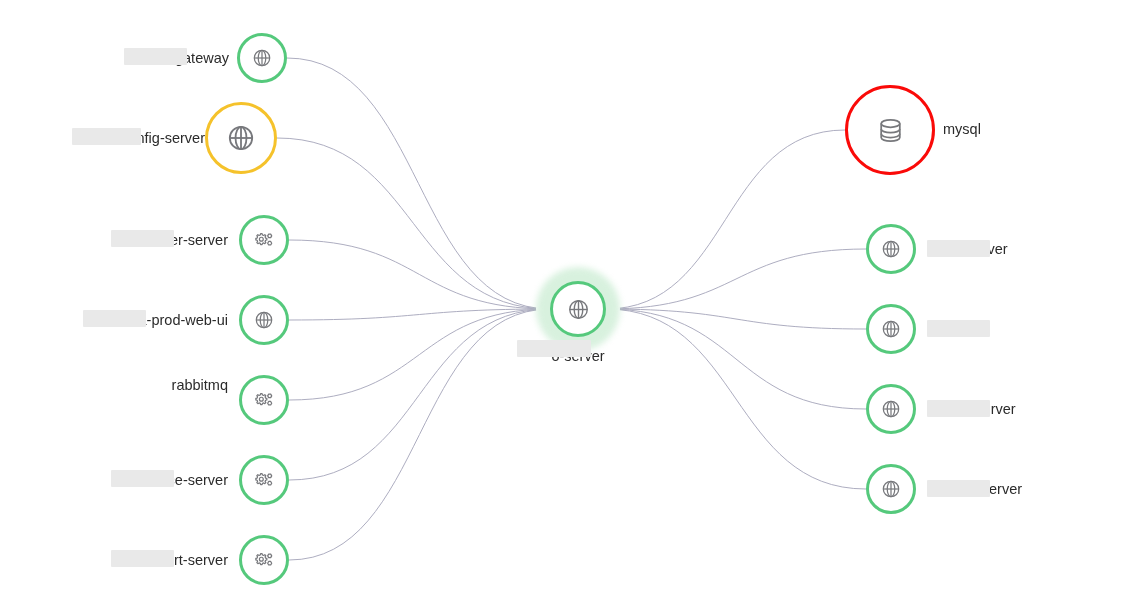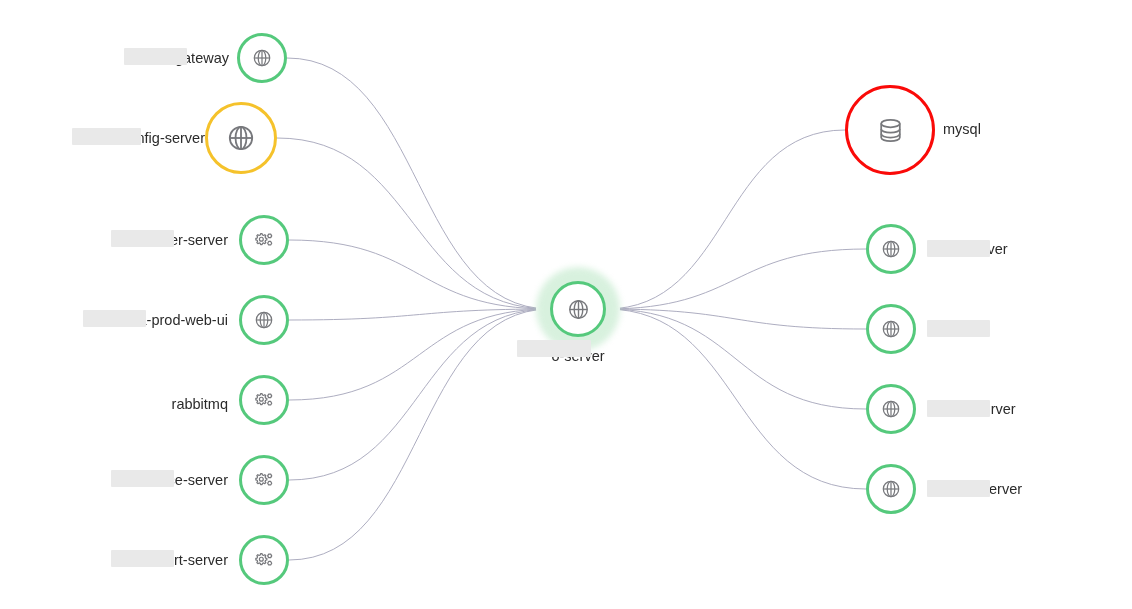--- a/index.html
+++ b/index.html
@@ -212,21 +212,21 @@
     </div>
   <div id="labels-layer">
       <div class="node-label label-left" style="left: 229px; top: 58px; color: rgb(43, 43, 43);">gateway</div>
       <div class="redaction" style="left: 124px; top: 48px; width: 63px; height: 17px; background: rgb(233, 233, 233);"></div>
       <div class="node-label label-left" style="left: 205px; top: 138px; color: rgb(43, 43, 43);">nfig-server</div>
       <div class="redaction" style="left: 72px; top: 128px; width: 69px; height: 17px; background: rgb(233, 233, 233);"></div>
       <div class="node-label label-left" style="left: 228px; top: 240px; color: rgb(43, 43, 43);">der-server</div>
       <div class="redaction" style="left: 111px; top: 230px; width: 63px; height: 17px; background: rgb(233, 233, 233);"></div>
       <div class="node-label label-left" style="left: 228px; top: 320px; color: rgb(43, 43, 43);">a-prod-web-ui</div>
       <div class="redaction" style="left: 83px; top: 310px; width: 63px; height: 17px; background: rgb(233, 233, 233);"></div>
-      <div class="node-label label-left" style="left: 228px; top: 404px; color: rgb(43, 43, 43);">rabbitmq</div>
+      <div class="node-label label-left" style="left: 228px; top: 385px; color: rgb(43, 43, 43);">rabbitmq</div>
       <div class="node-label label-left" style="left: 228px; top: 480px; color: rgb(43, 43, 43);">tice-server</div>
       <div class="redaction" style="left: 111px; top: 470px; width: 63px; height: 17px; background: rgb(233, 233, 233);"></div>
       <div class="node-label label-left" style="left: 228px; top: 560px; color: rgb(43, 43, 43);">ort-server</div>
       <div class="redaction" style="left: 111px; top: 550px; width: 63px; height: 17px; background: rgb(233, 233, 233);"></div>
       <div class="node-label label-right" style="left: 943px; top: 129px; color: rgb(43, 43, 43);">mysql</div>
       <div class="node-label label-right" style="left: 927px; top: 249px; color: rgb(43, 43, 43);">oduct-server</div>
       <div class="redaction" style="left: 927px; top: 240px; width: 63px; height: 17px; background: rgb(233, 233, 233);"></div>
       <div class="node-label label-right" style="left: 927px; top: 329px; color: rgb(43, 43, 43);">s-server</div>
       <div class="redaction" style="left: 927px; top: 320px; width: 63px; height: 17px; background: rgb(233, 233, 233);"></div>
       <div class="node-label label-right" style="left: 927px; top: 409px; color: rgb(43, 43, 43);">rketing-server</div>

